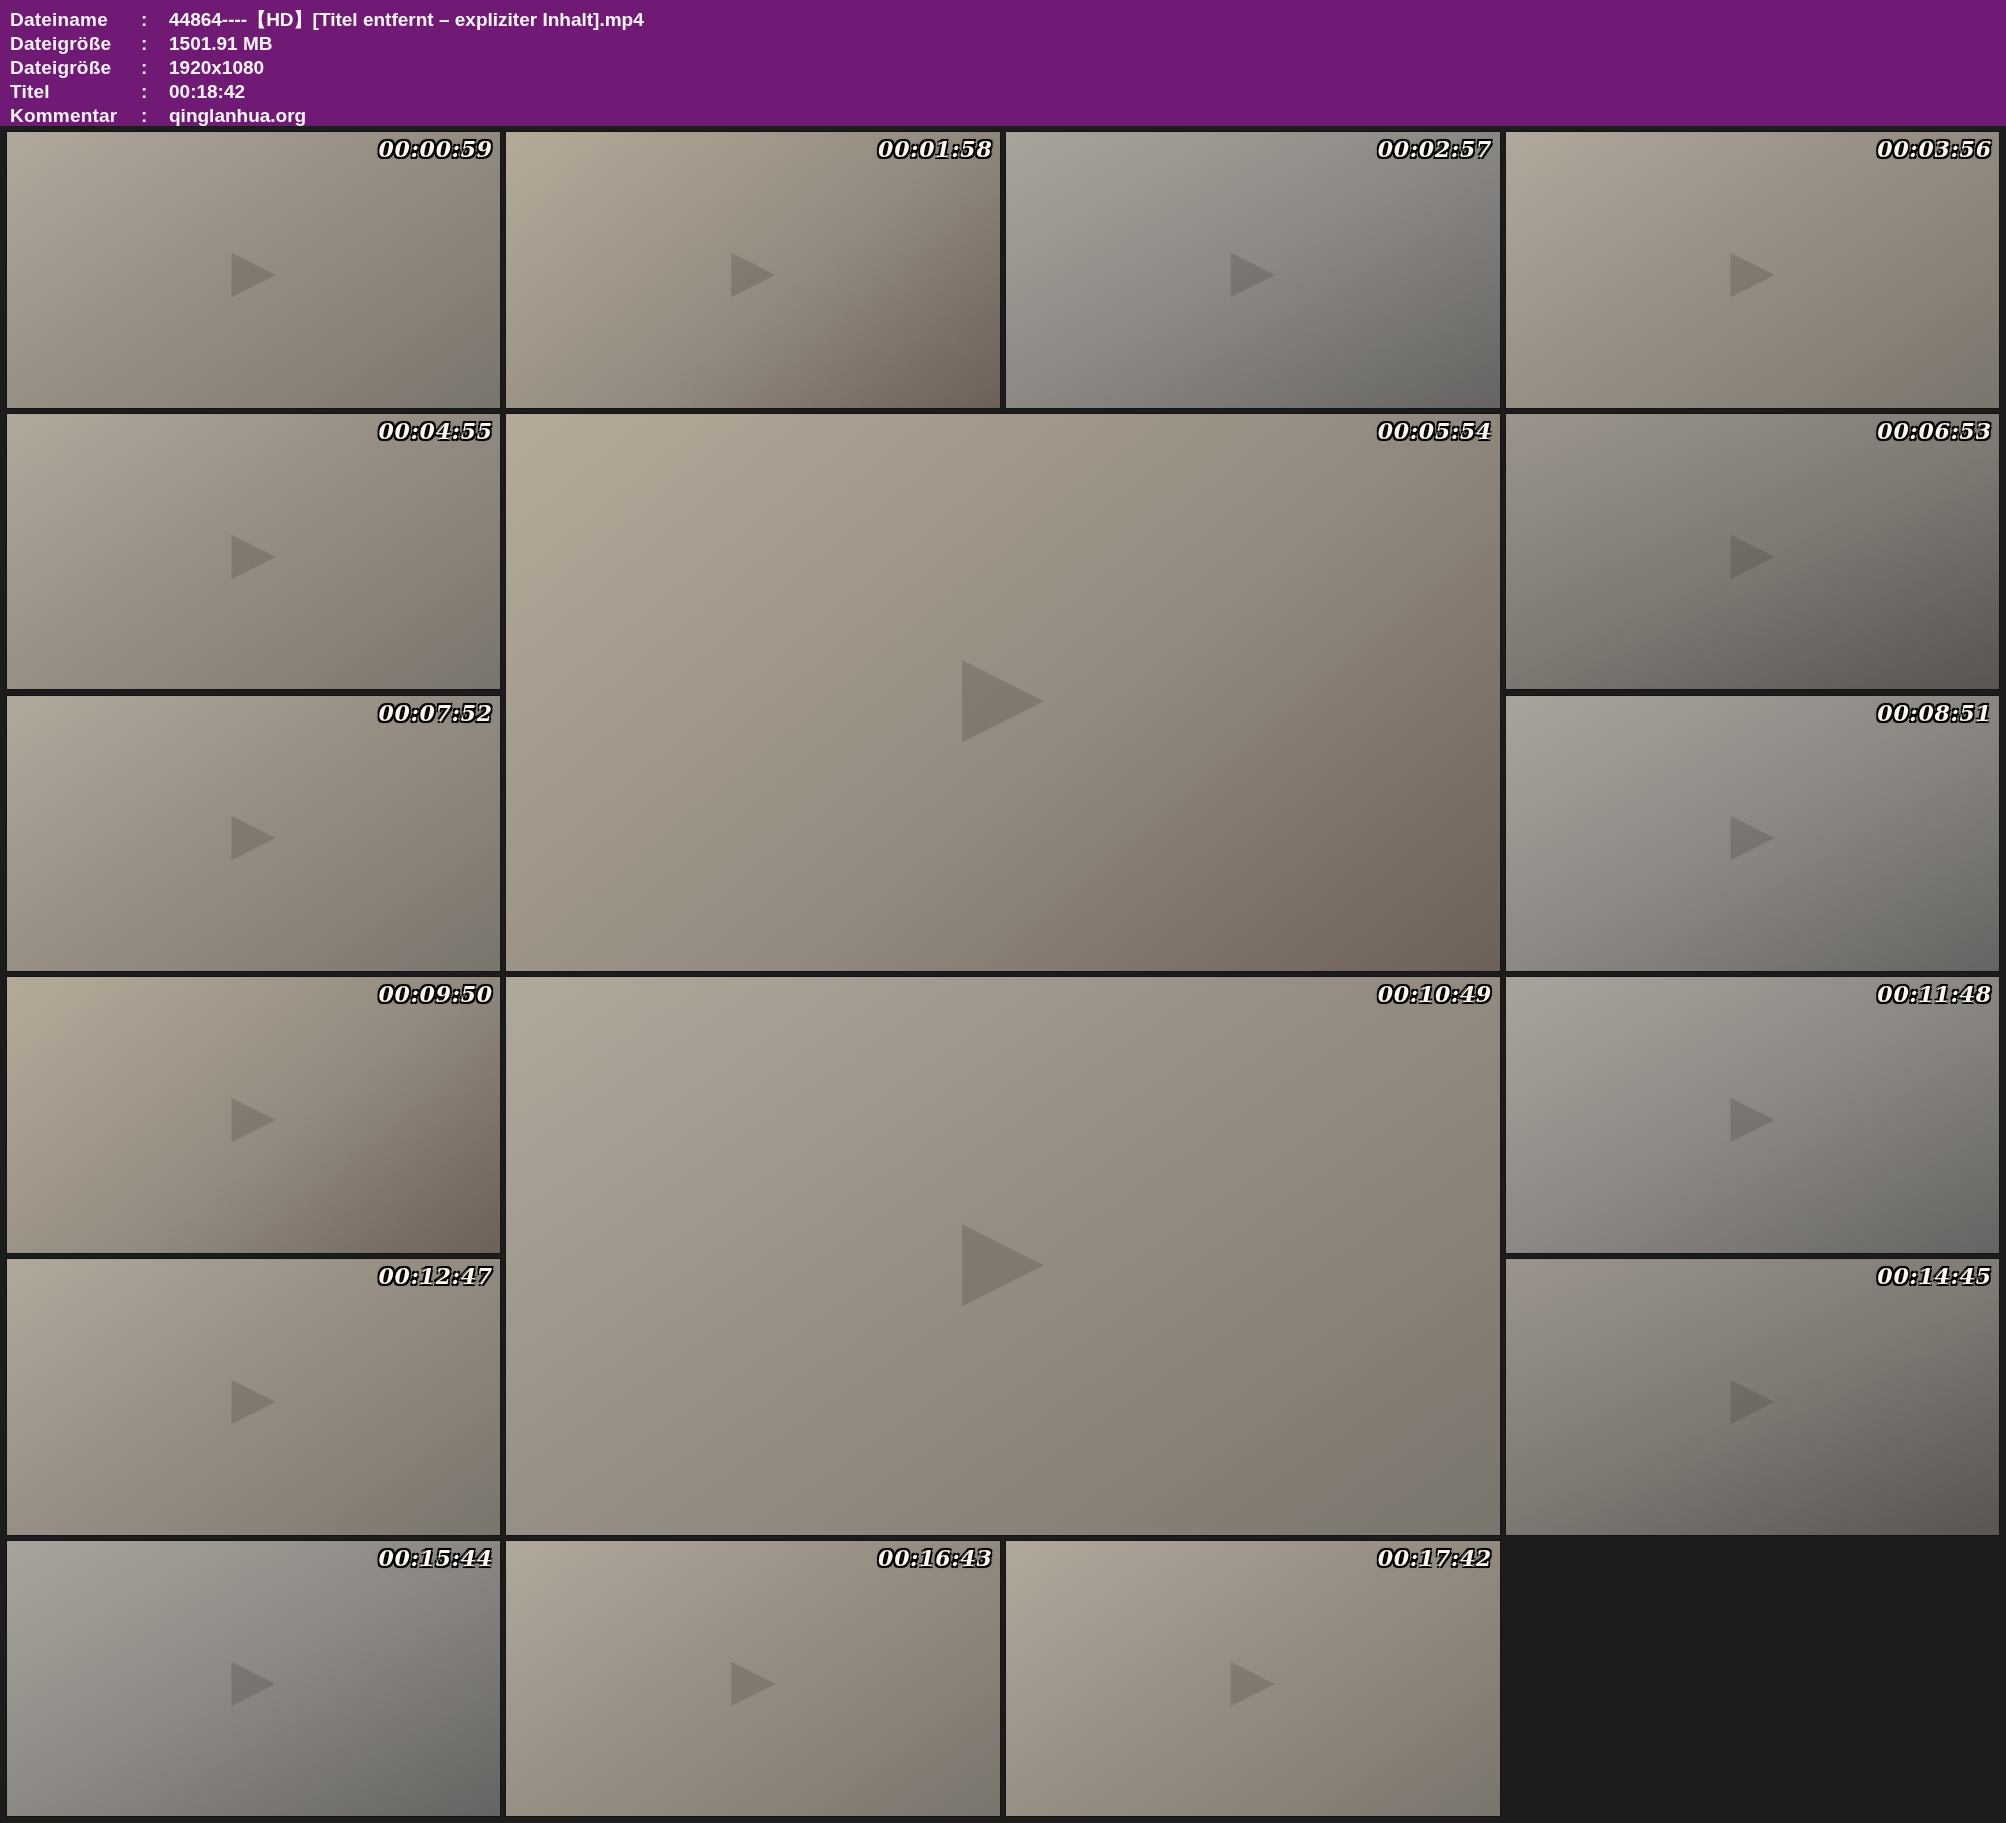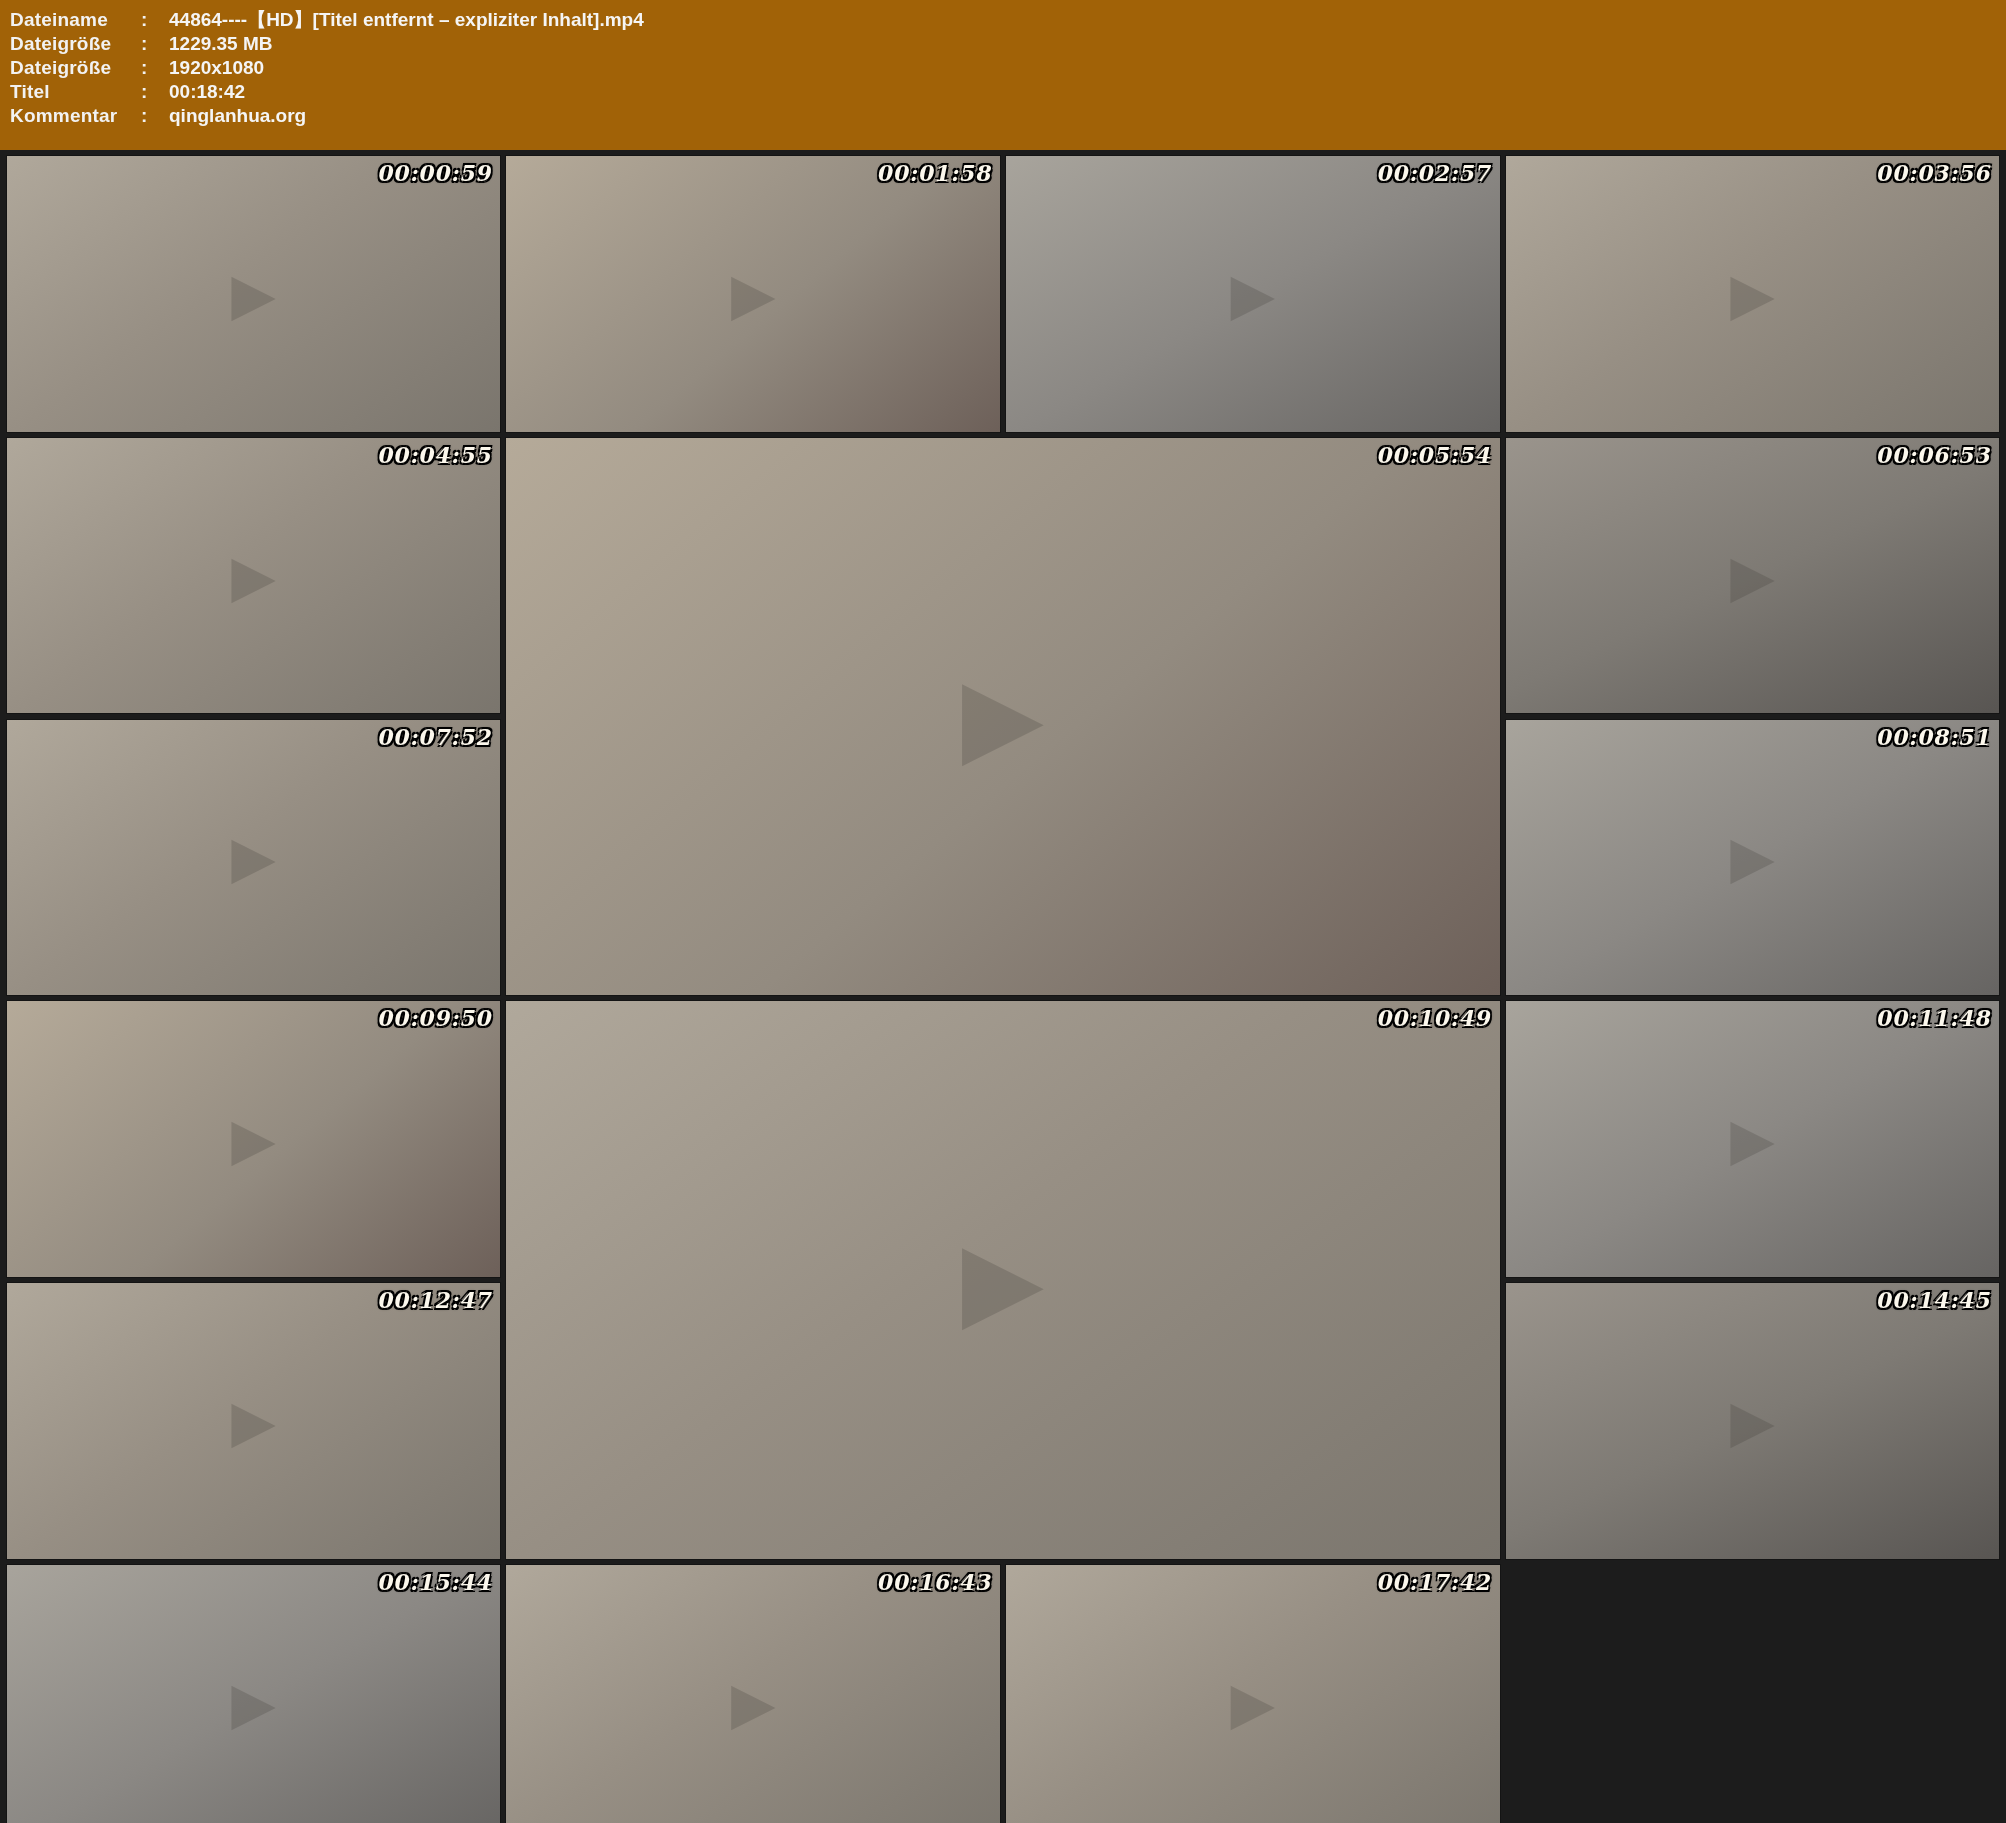--- a/index.html
+++ b/index.html
@@ -4,22 +4,22 @@
 <style>
   * { margin: 0; padding: 0; box-sizing: border-box; }
   html, body {
     width: 2006px; height: 1823px;
     background: #202020;
     overflow: hidden;
     font-family: "Liberation Sans", sans-serif;
   }
   
   .header {
-    width: 100%; height: 150px;
-    background: #a16207;
+    width: 100%; height: 126px;
+    background: #701a75;
     padding: 8.3px 0 0 10px;
   }
   .hrow {
     display: flex;
     align-items: baseline;
     height: 24px;
     line-height: 24px;
   }
   .hlabel {
     width: 131px;
@@ -95,21 +95,21 @@
 
 <div class="header">
   <div class="hrow">
     <span class="hlabel">Dateiname</span>
     <span class="hsep">:</span>
     <span class="hval">44864----【HD】[Titel entfernt – expliziter Inhalt].mp4</span>
   </div>
   <div class="hrow">
     <span class="hlabel">Dateigröße</span>
     <span class="hsep">:</span>
-    <span class="hval">1229.35 MB</span>
+    <span class="hval">1501.91 MB</span>
   </div>
   <div class="hrow">
     <span class="hlabel">Dateigröße</span>
     <span class="hsep">:</span>
     <span class="hval">1920x1080</span>
   </div>
   <div class="hrow">
     <span class="hlabel">Titel</span>
     <span class="hsep">:</span>
     <span class="hval">00:18:42</span>

